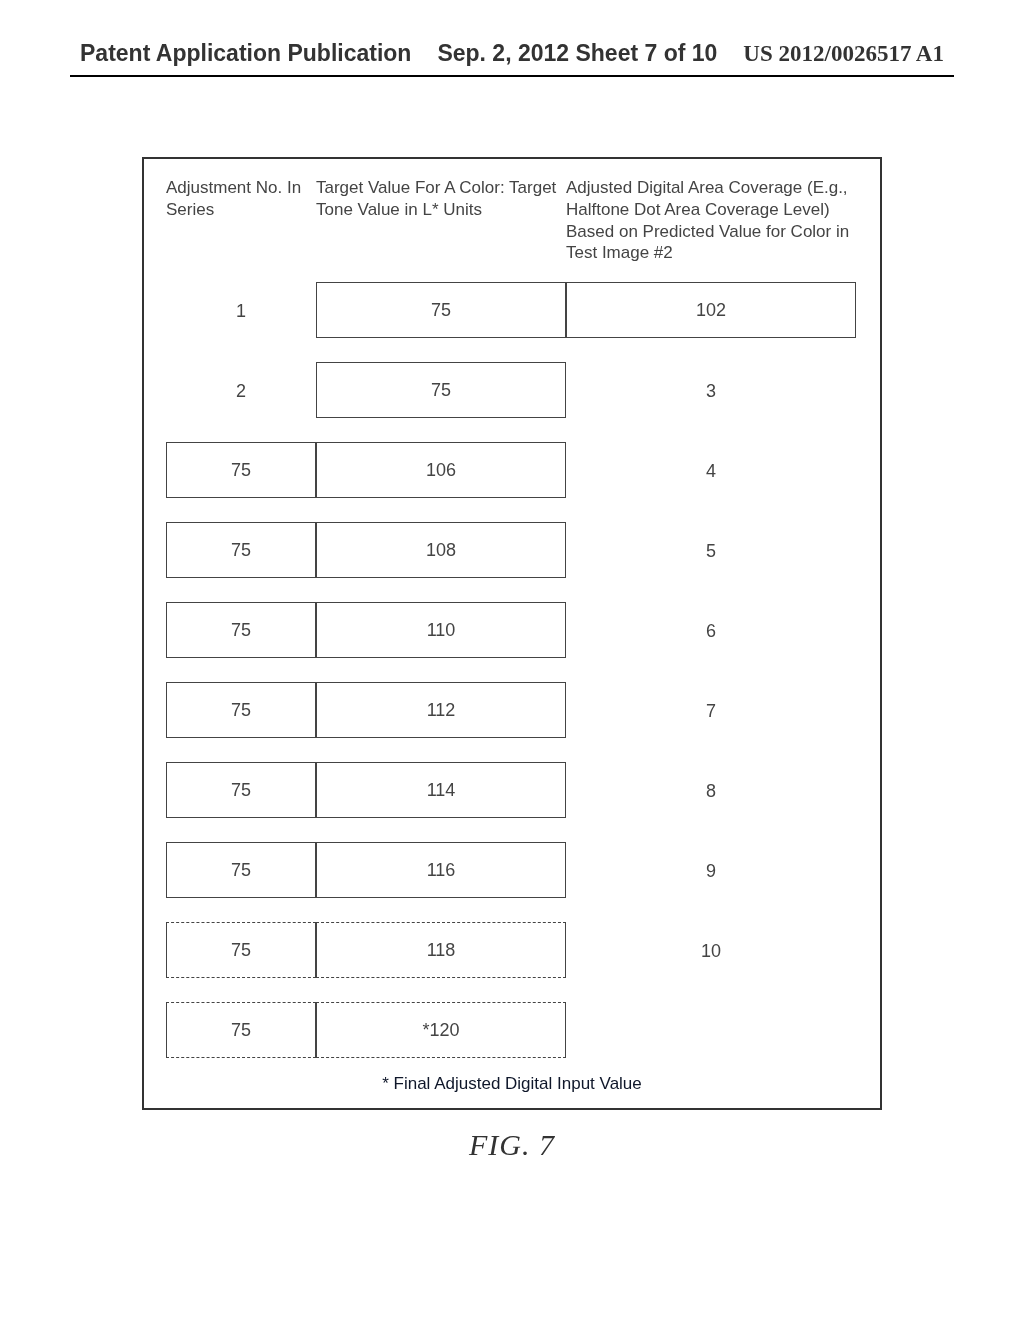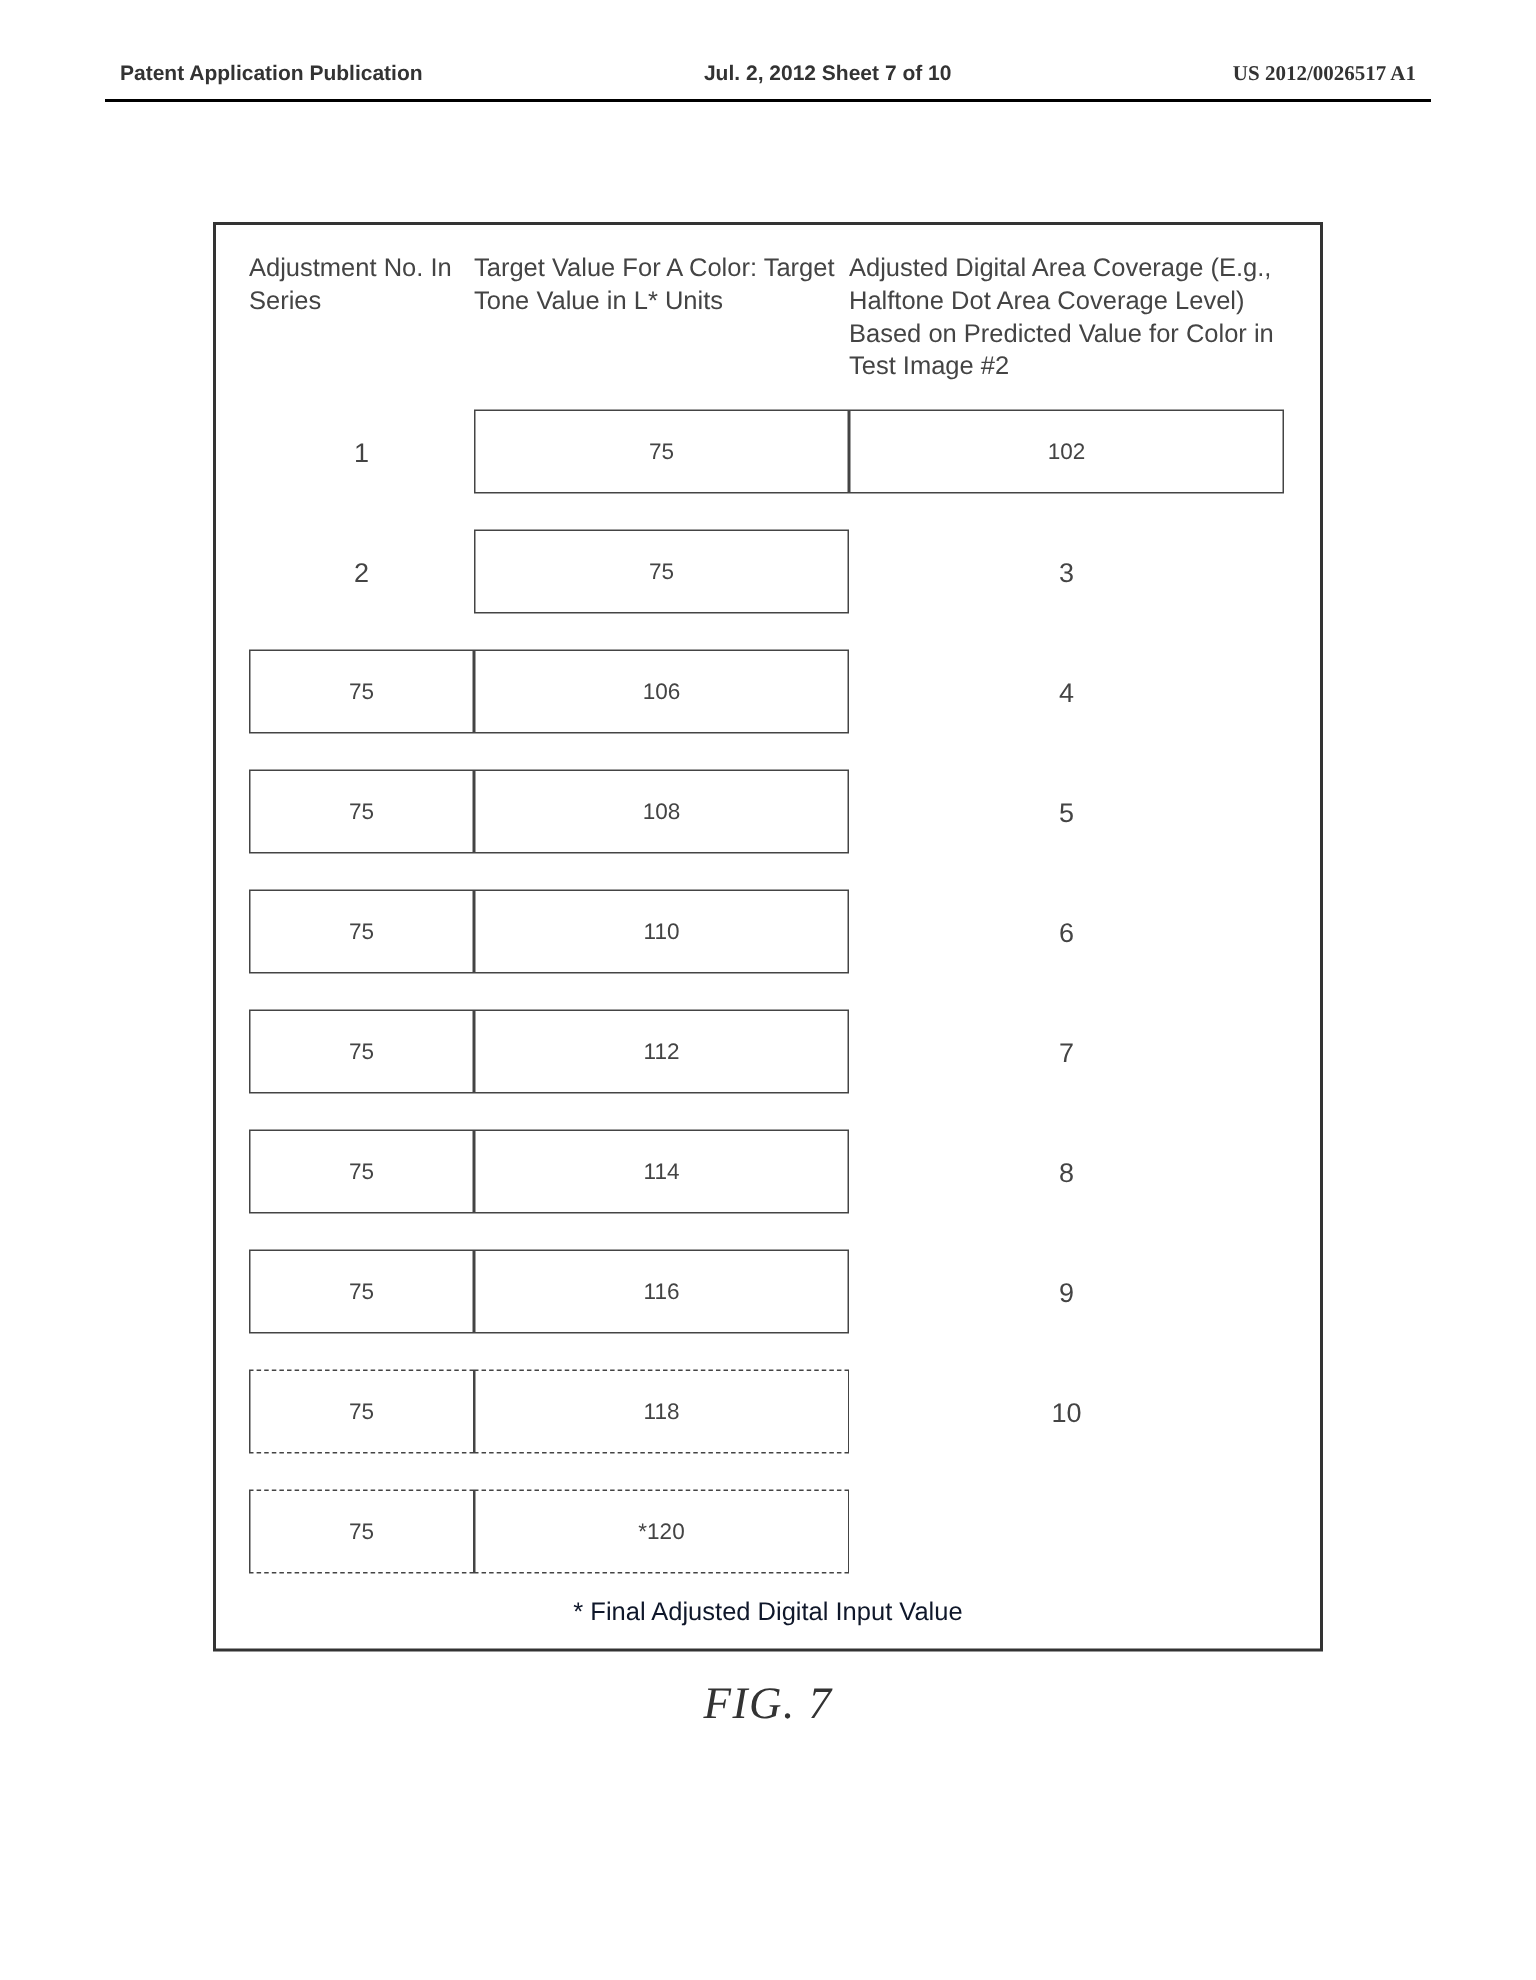--- a/index.html
+++ b/index.html
@@ -12,21 +12,21 @@
       width: 1024px;
     }
     .page {
       width: 1024px;
       padding: 40px 60px;
     }
     .header-line {
       display: flex;
       justify-content: space-between;
       align-items: baseline;
-      font-size: 14px;
+      font-size: 23px;
       font-weight: bold;
       margin-bottom: 8px;
       padding: 0 20px;
     }
     .header-line div:nth-child(2) { text-align: center; }
     .header-line div:nth-child(3) { text-align: left; font-family: Liberation Serif, serif; }
     .hr { border: none; border-top: 2px solid #000; margin: 0 10px 80px 10px; }
 
     .figure-wrap {
       width: 740px;
@@ -55,21 +55,21 @@
       font-size: 18px;
       color: #444;
       margin-bottom: 22px;
     }
     .cell-box {
       border: 1.5px solid #444;
       height: 56px;
       display: flex;
       align-items: center;
       justify-content: center;
-      font-size: 15px;
+      font-size: 18px;
       color: #444;
       margin-bottom: 22px;
     }
     .cell-box.dashed {
       border-style: none;
       border-top: 1.5px dashed #444;
       border-left: 1.5px solid #444;
       border-right: 1.5px solid #444;
       border-bottom: 1.5px dashed #444;
     }
@@ -89,21 +89,21 @@
       letter-spacing: 1px;
     }
   </style>
 </head>
 <body>
 
 <div class="page">
 
   <div class="header-line">
     <div>Patent Application Publication</div>
-    <div>Jul. 2, 2012  Sheet 7 of 10</div>
+    <div>Sep. 2, 2012  Sheet 7 of 10</div>
     <div>US 2012/0026517 A1</div>
   </div>
   <hr class="hr">
 
   <div class="figure-wrap">
     <div class="cols">
 
       <div class="col-head">Adjustment No. In Series</div>
       <div class="col-head">Target Value For A Color: Target Tone Value in L* Units</div>
       <div class="col-head">Adjusted Digital Area Coverage (E.g., Halftone Dot Area Coverage Level) Based on Predicted Value for Color in Test Image #2</div>

